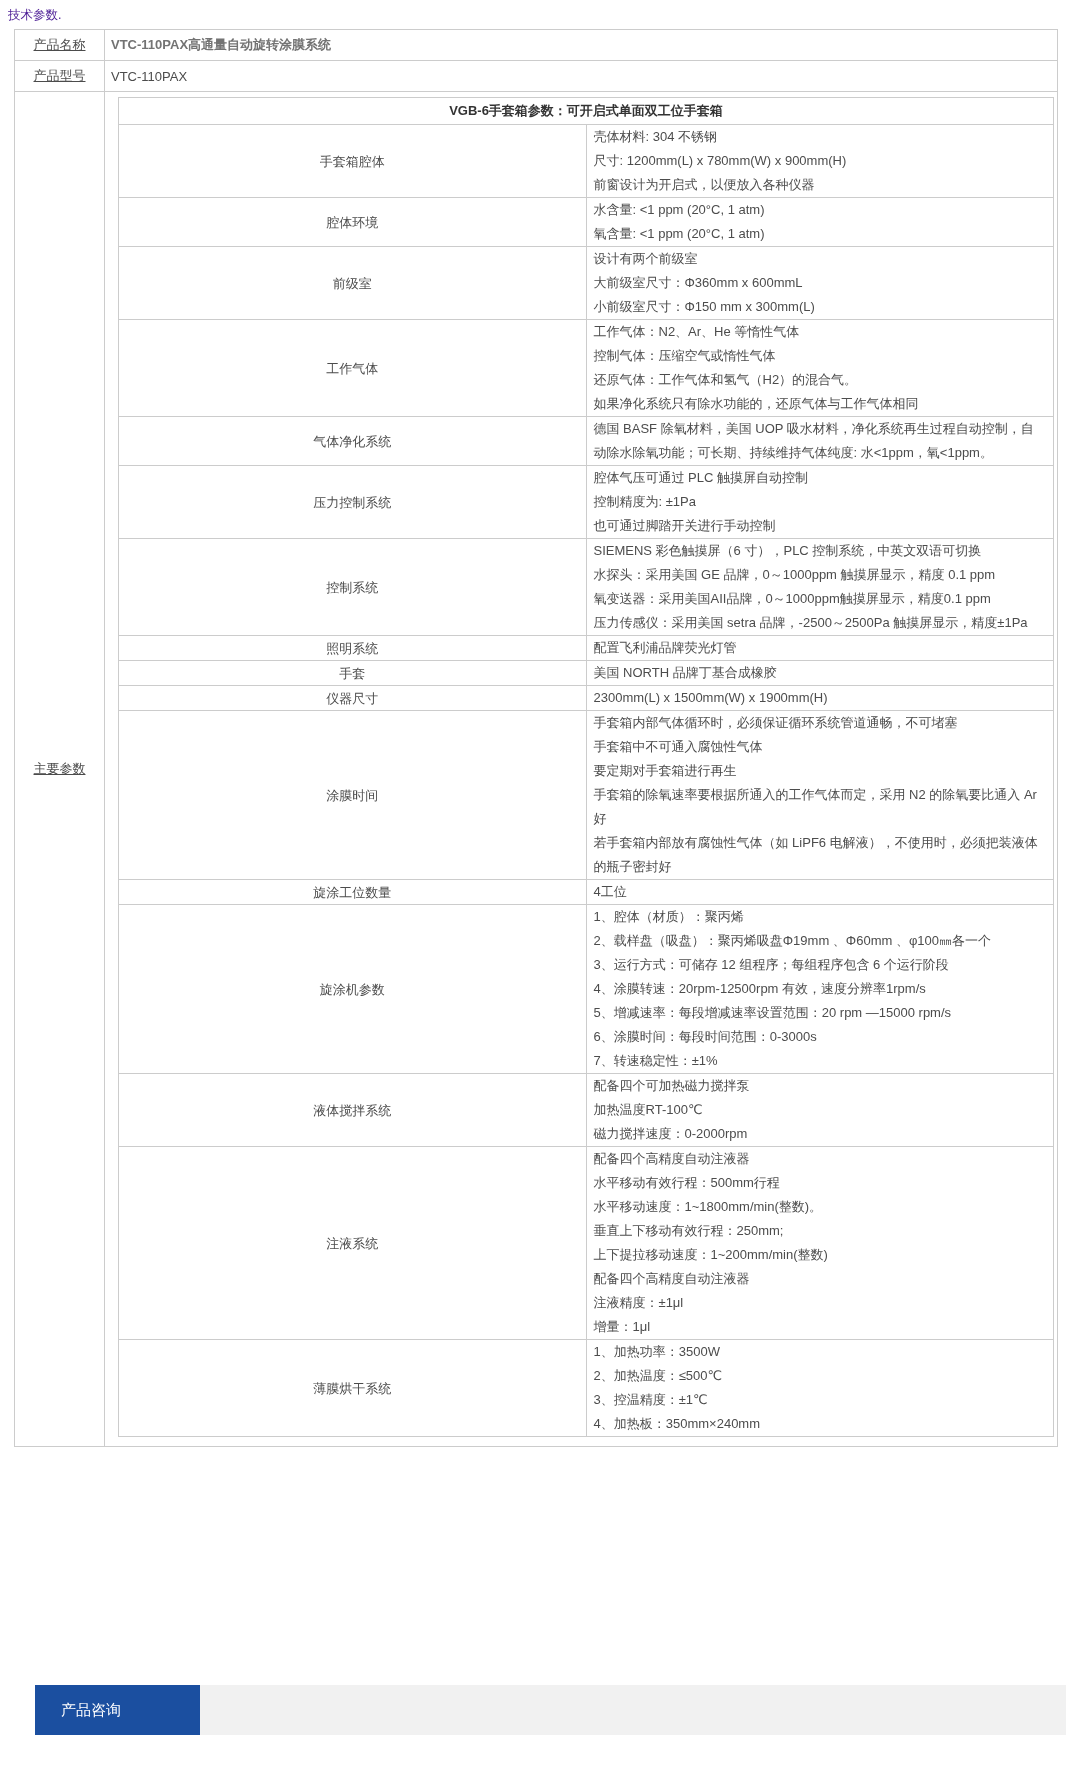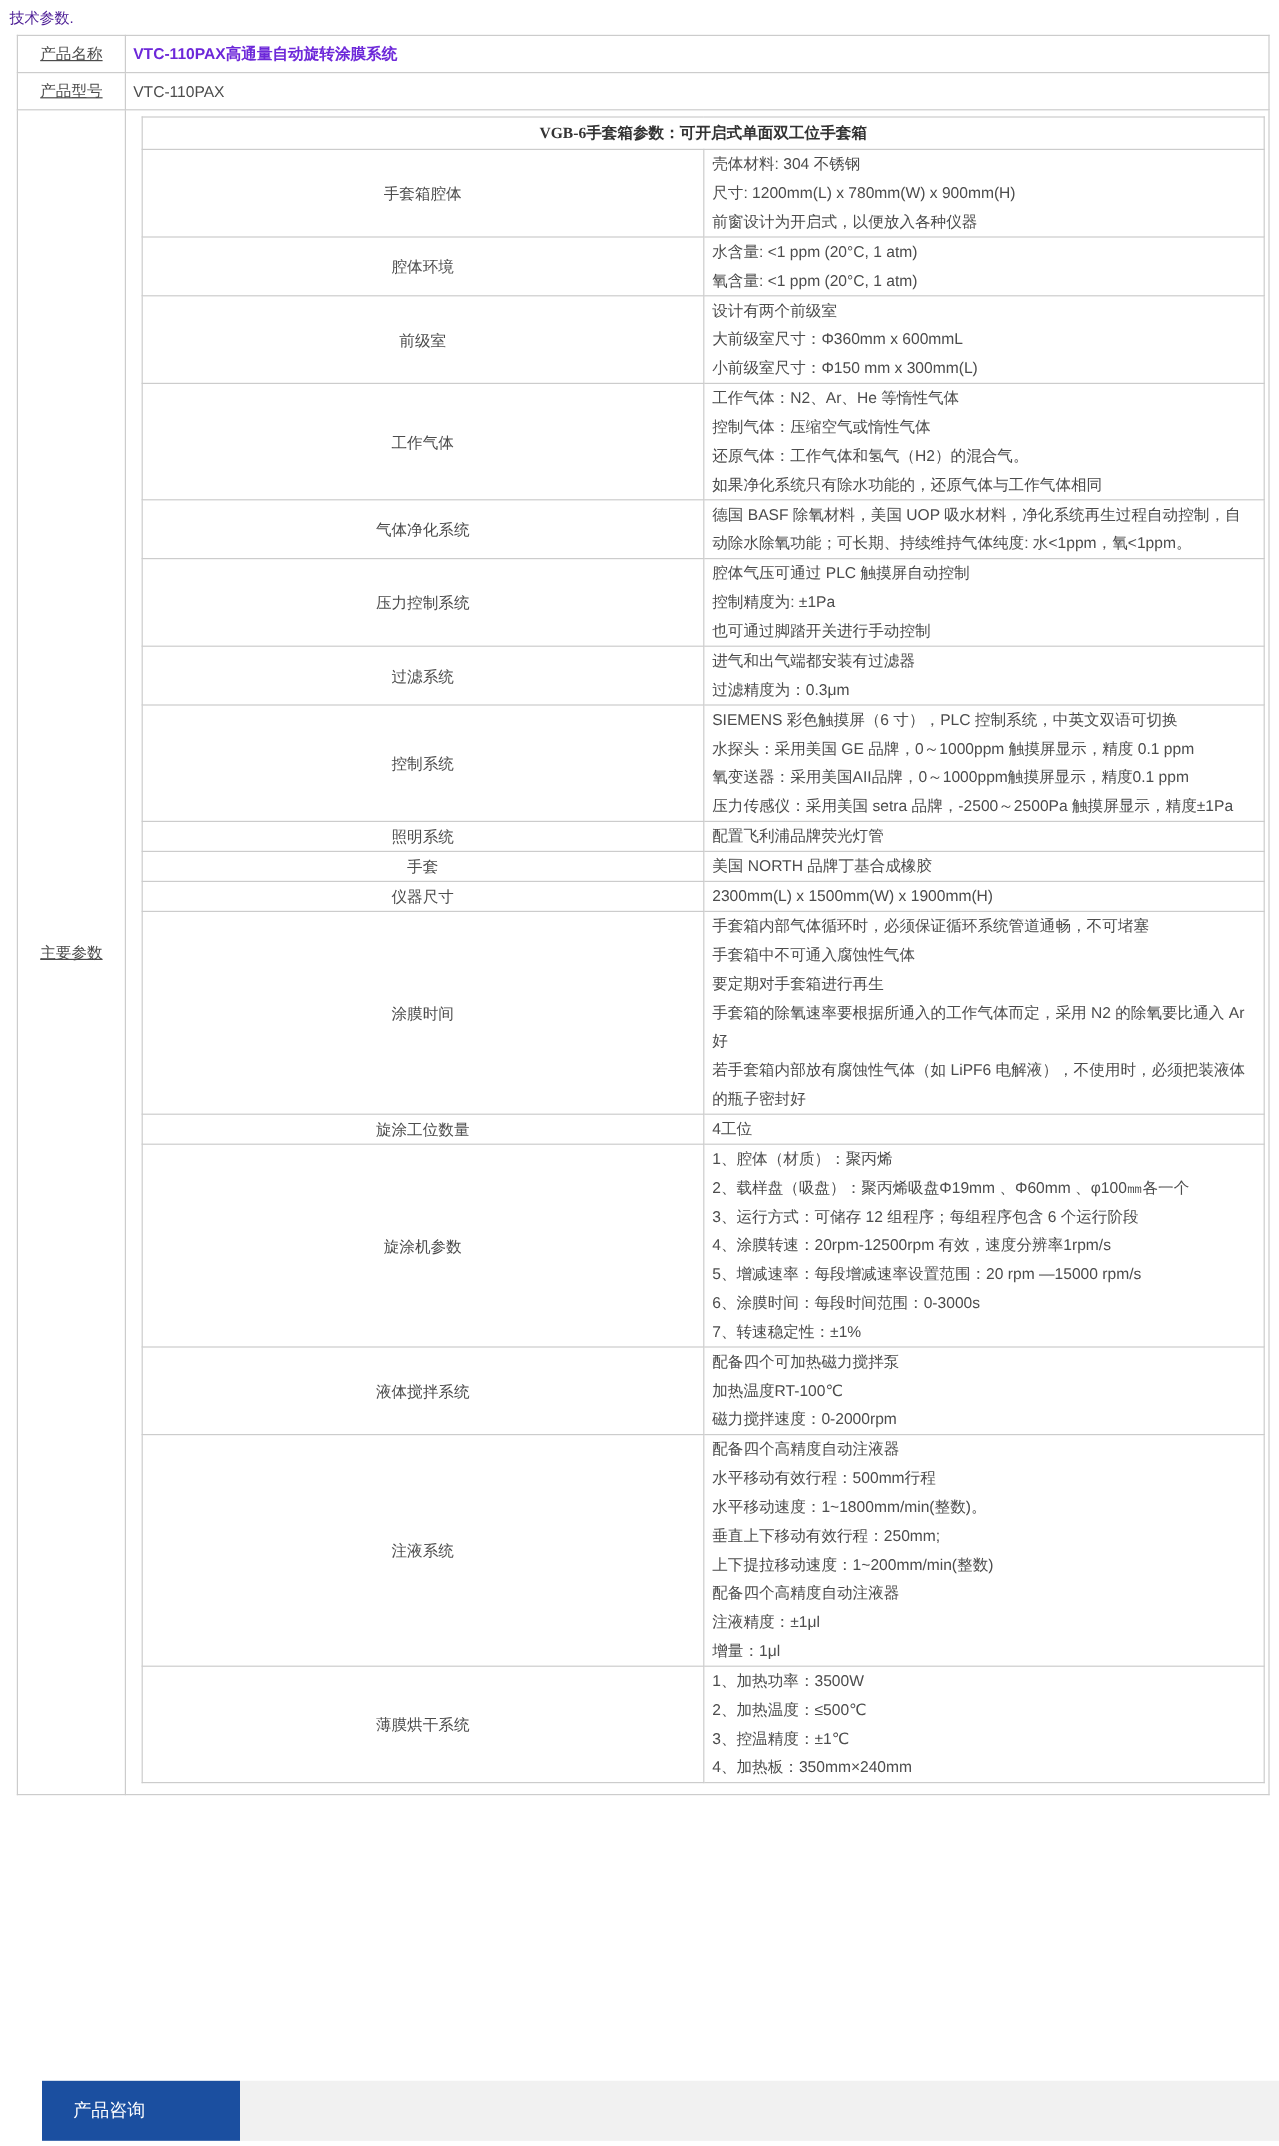--- a/index.html
+++ b/index.html
@@ -36,21 +36,21 @@
   }
   td.outer-label{
     width:85px;
     text-align:center;
     padding:6px 2px;
     text-decoration:underline;
   }
   td.outer-value{
     padding:6px 6px;
   }
-  td.outer-value.bold{font-weight:bold;color:#6d28d9;}
+  td.outer-value.bold{font-weight:bold;color:#737373;}
   td.main-content{
     padding:5px 3px 9px 13px;
     vertical-align:top;
   }
   table.inner{
     border-collapse:collapse;
     width:100%;
     table-layout:fixed;
   }
   table.inner td{
@@ -58,21 +58,20 @@
     font-size:13px;
     vertical-align:middle;
   }
   td.sec-header{
     font-weight:bold;
     color:#333333;
     text-align:center;
     line-height:26px;
     font-size:13.5px;
     padding:0 4px;
-    font-family:Liberation Serif, serif;
   }
   td.spec-name{
     width:165px;
     text-align:center;
     padding:0 4px;
     line-height:17px;
   }
   td.spec-value{padding:0 5px;}
   td.spec-value p{
     margin:0;
@@ -165,27 +164,20 @@
               </tr>
               <tr>
                 <td class="spec-name">压力控制系统</td>
                 <td class="spec-value">
                   <p>腔体气压可通过 PLC 触摸屏自动控制</p>
                   <p>控制精度为: ±1Pa</p>
                   <p>也可通过脚踏开关进行手动控制</p>
                 </td>
               </tr>
               <tr>
-                <td class="spec-name">过滤系统</td>
-                <td class="spec-value">
-                  <p>进气和出气端都安装有过滤器</p>
-                  <p>过滤精度为：0.3μm</p>
-                </td>
-              </tr>
-              <tr>
                 <td class="spec-name">控制系统</td>
                 <td class="spec-value">
                   <p>SIEMENS 彩色触摸屏（6 寸），PLC 控制系统，中英文双语可切换</p>
                   <p>水探头：采用美国 GE 品牌，0～1000ppm 触摸屏显示，精度 0.1 ppm</p>
                   <p>氧变送器：采用美国AII品牌，0～1000ppm触摸屏显示，精度0.1 ppm</p>
                   <p>压力传感仪：采用美国 setra 品牌，-2500～2500Pa 触摸屏显示，精度±1Pa</p>
                 </td>
               </tr>
               <tr>
                 <td class="spec-name">照明系统</td>

